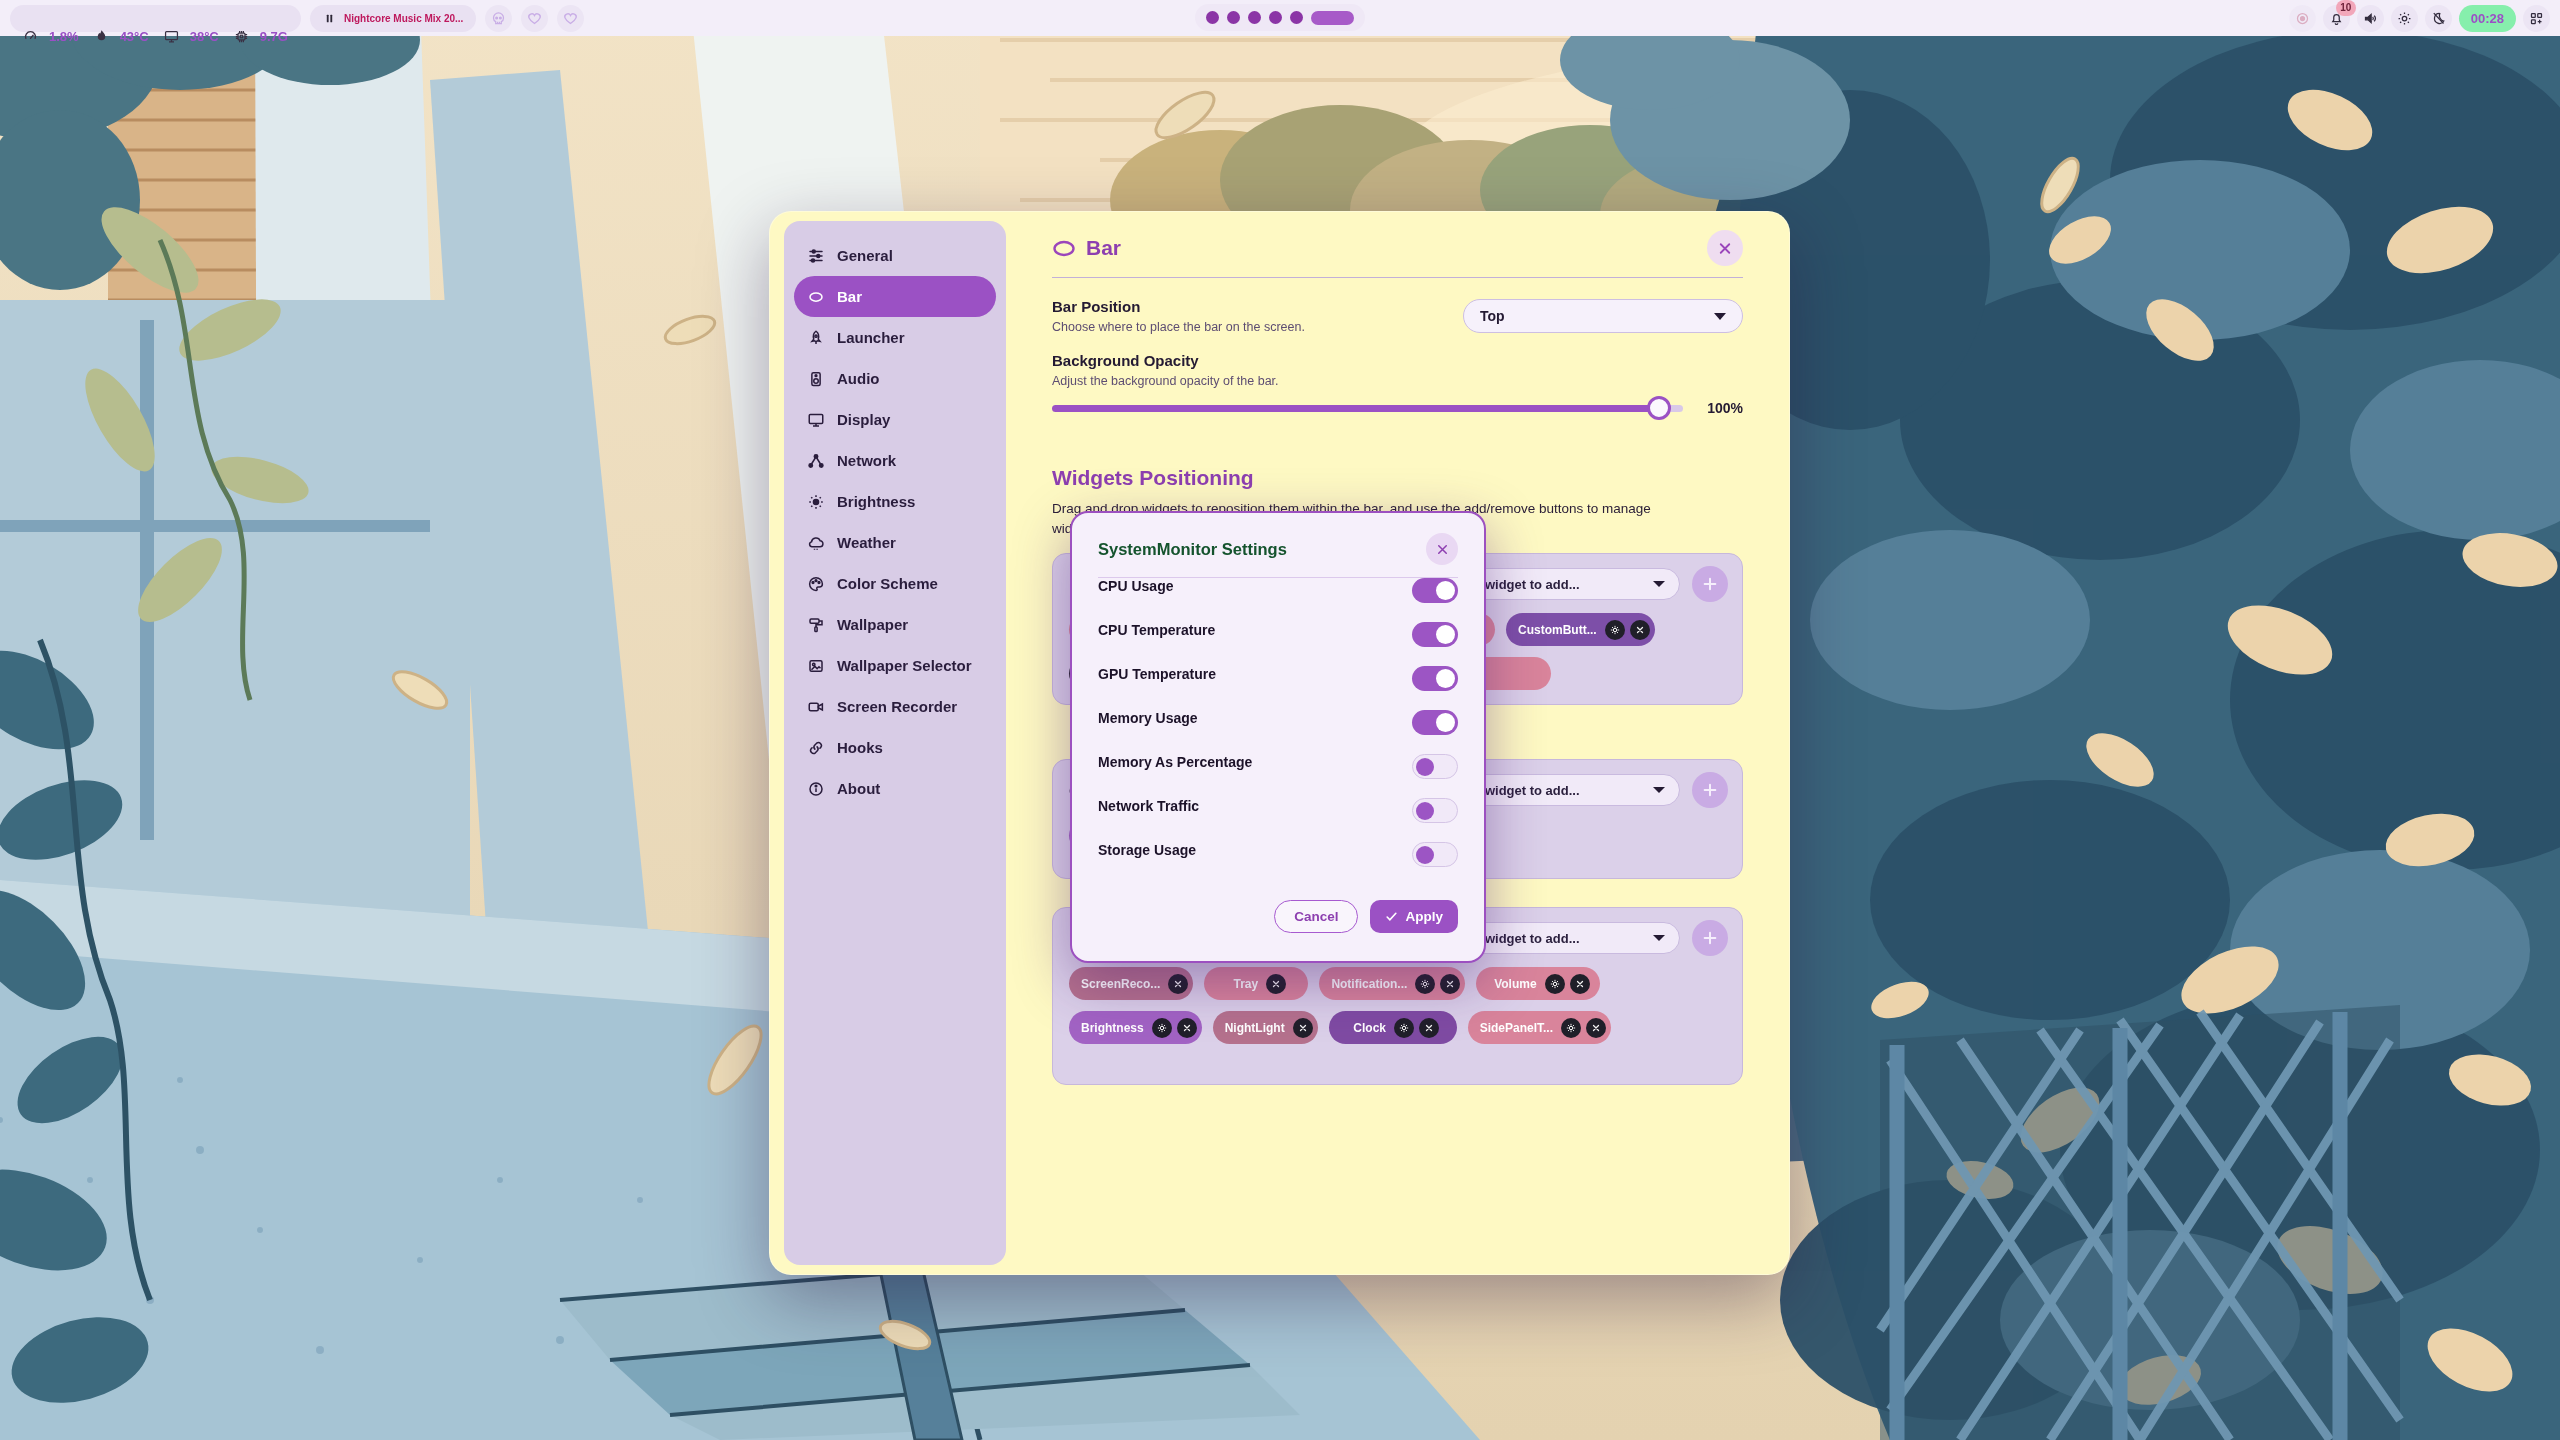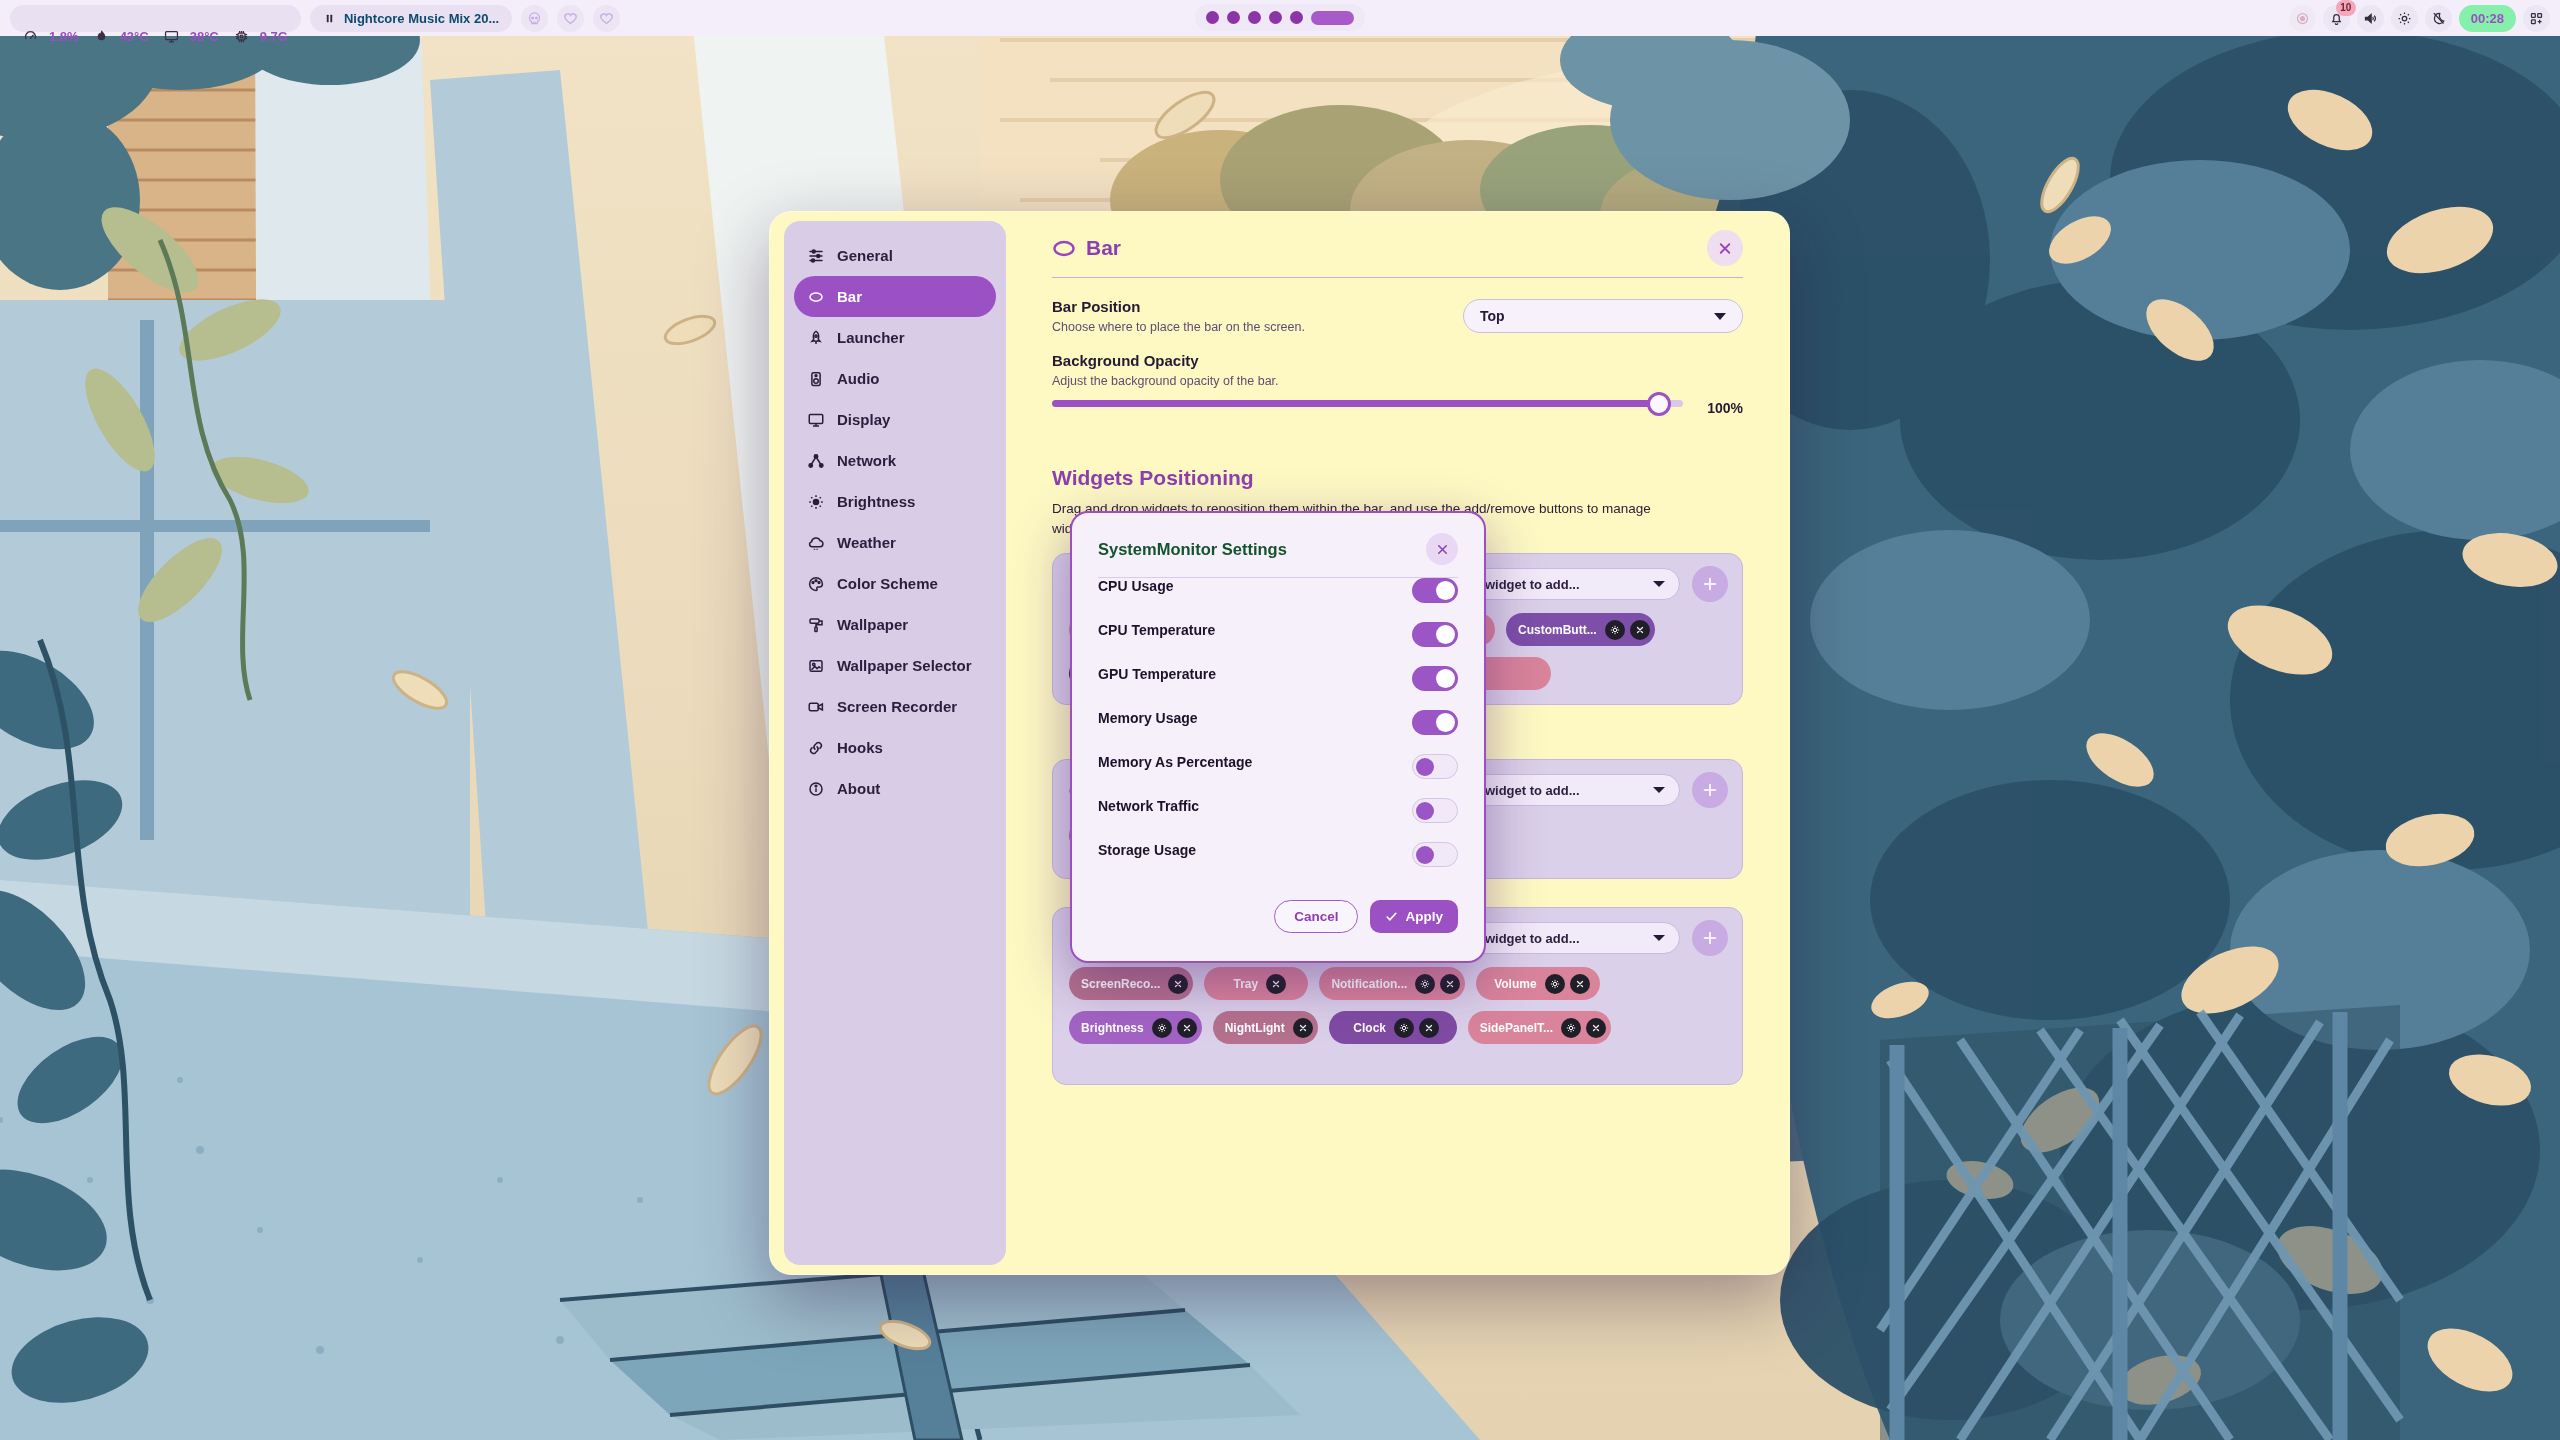--- a/index.html
+++ b/index.html
@@ -12,21 +12,21 @@
   
   #topbar { position:absolute; left:0; top:0; width:2560px; height:36px;
     background:#f3eef9; z-index:50; display:flex; align-items:center;
     padding:0 10px; gap:9px; }
   .pill { display:flex; align-items:center; height:27px; border-radius:14px;
     background:#e9e1f2; padding:0 13px; }
   .stats { gap:15px; }
   .stat { display:flex; align-items:flex-start; gap:11px; font-size:13px;
     font-weight:bold; color:#9b4fc6;margin-top:37px; }
   .stat svg { width:15px; height:15px; color:#3a3144; }
-  .music { gap:8px; font-size:13px; font-weight:bold; color:#0c4a6e; max-width:340px; }
+  .music { gap:8px; font-size:10px; font-weight:bold; color:#be185d; max-width:340px; }
   .music svg { width:13px; height:13px; color:#2e2838; }
   .music span { white-space:nowrap; overflow:hidden; text-overflow:ellipsis; }
   .circle-btn { width:27px; height:27px; border-radius:50%; background:#ece5f4;
     border:none; display:flex; align-items:center; justify-content:center; cursor:pointer; }
   .circle-btn svg { width:15px; height:15px; color:#c9aee6; }
   #tb-center { position:absolute; left:50%; top:4px; transform:translateX(-50%);
     display:flex; align-items:center; gap:8px; height:27px; background:#efe8f6;
     border-radius:14px; padding:0 11px; }
   .ws-dot { width:13px; height:13px; border-radius:50%; background:#8b35a6; }
   .ws-active { width:43px; height:14px; border-radius:8px; background:#a75ac8; }
@@ -68,21 +68,21 @@
 
   .setting-row { display:flex; align-items:center; margin-top:20px; }
   .setting-label { font-size:15px; font-weight:bold; color:#241a33; }
   .setting-desc { font-size:12.5px; color:#5d4d72; margin-top:5px; }
   .dropdown { margin-left:auto; width:280px; height:34px; border-radius:17px;
     background:#f6f1fb; border:1px solid #cdbfe2; display:flex; align-items:center;
     padding:0 16px; font-size:14px; font-weight:bold; color:#241a33; cursor:pointer; }
   .caret { margin-left:auto; width:0; height:0; border-left:6px solid transparent;
     border-right:6px solid transparent; border-top:7px solid #241a33; }
 
-  .slider-row { display:flex; gap:16px; margin-top:12px; }
+  .slider-row { display:flex; align-items:center; gap:16px; margin-top:12px; }
   .slider { position:relative; flex:1; height:7px; border-radius:4px;
     background:linear-gradient(to right,#9b51c4 0 96%, #d9c9e8 96%); cursor:pointer; }
   .slider-knob { position:absolute; right:12px; top:50%; transform:translate(0,-50%);
     width:24px; height:24px; border-radius:50%; background:#fbf8fd;
     border:3px solid #9b51c4; }
   .slider-val { width:44px; text-align:right; font-size:14px; font-weight:bold; color:#241a33; }
 
   #widgets-title { margin-top:50px; font-size:21px; font-weight:bold; color:#8d3fb0; }
   .widgets-desc { margin-top:9px; font-size:13.5px; color:#2c2038; line-height:20px; }
 

